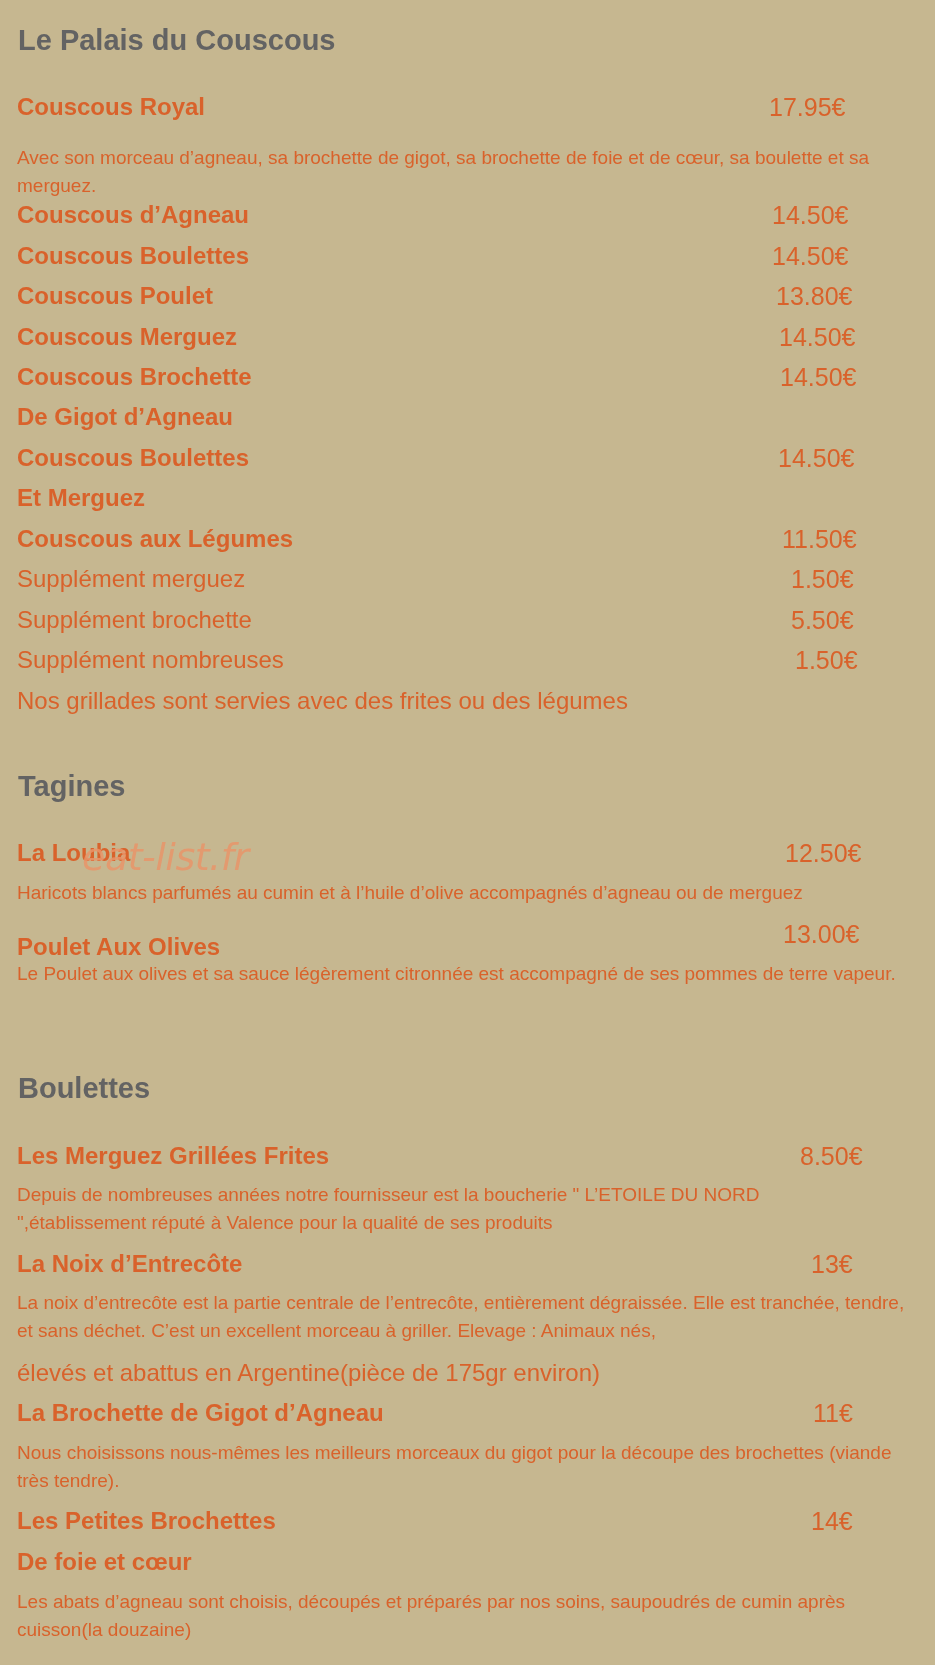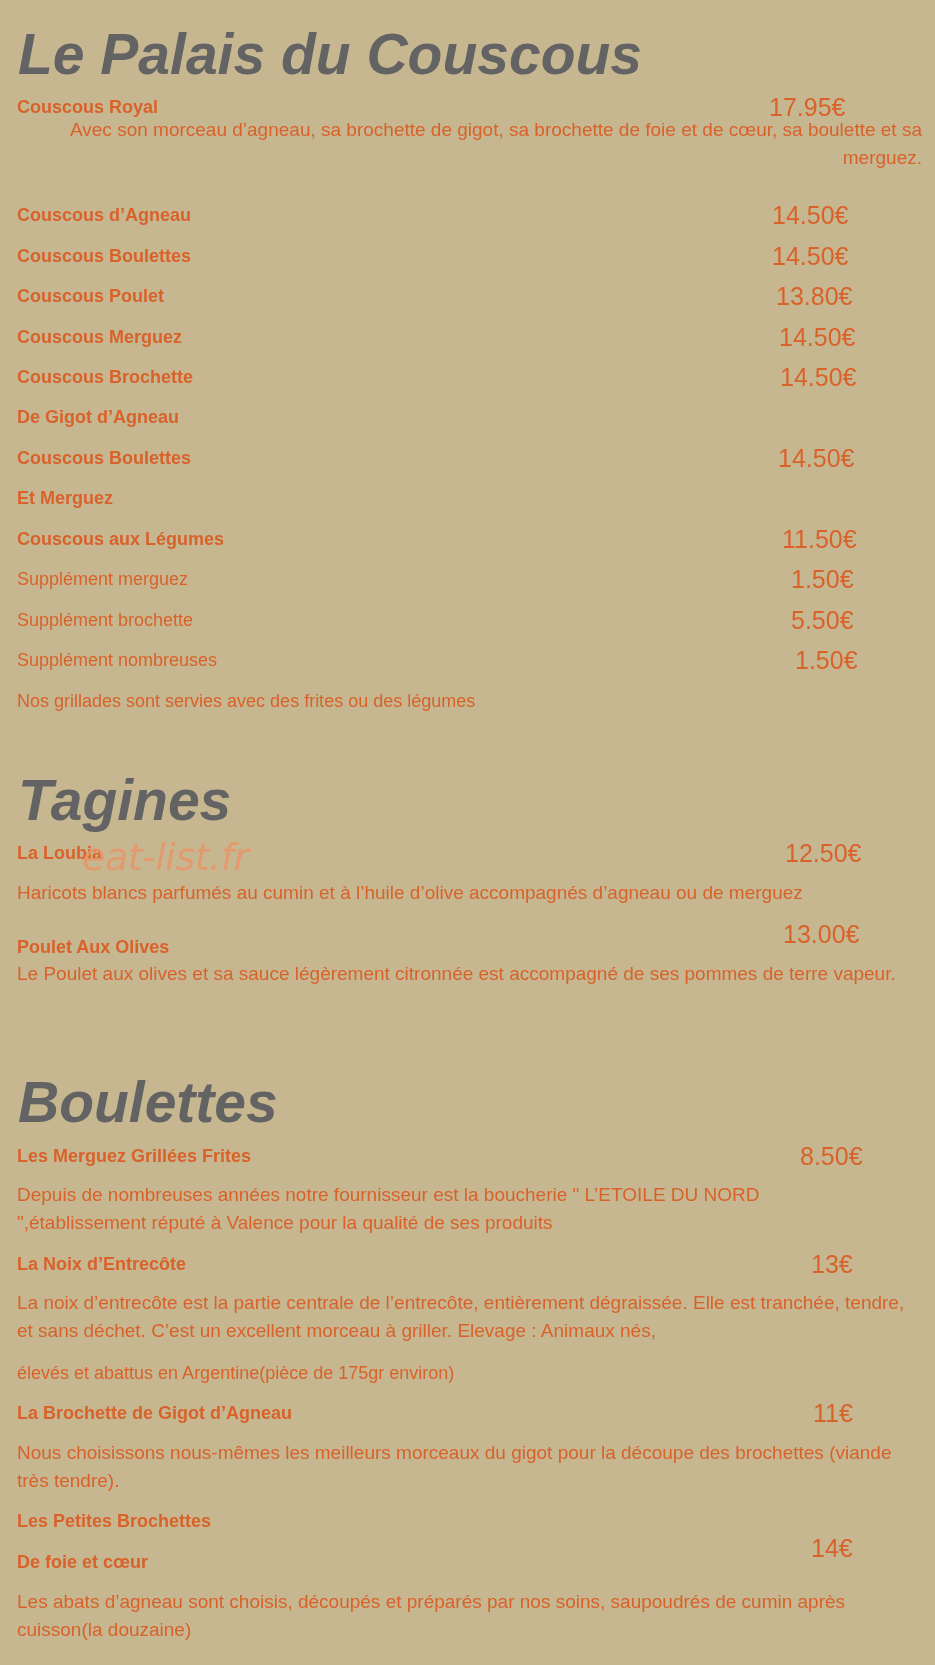--- a/index.html
+++ b/index.html
@@ -8,26 +8,26 @@
       height: 1665px;
       background: #c6b790;
       font-family: "Liberation Sans", sans-serif;
       color: #d9622b;
       position: relative;
       overflow: hidden;
     }
     .page { position: absolute; left: 0; top: 0; width: 935px; }
     .h1 {
       position: absolute; left: 18px;
-      font-size: 57px; font-weight: bold; font-style: italic;
+      font-size: 29px; font-weight: bold; 
       color: #636363; margin: 0; white-space: nowrap; line-height: 1;
     }
     .row {
       position: absolute; left: 17px; white-space: nowrap;
-      font-size: 18px; line-height: 22px;
+      font-size: 24px; line-height: 22px;
     }
     .name { font-weight: bold; }
     .price {
       position: absolute; font-size: 25px; line-height: 22px;
       white-space: nowrap;
     }
     .desc {
       position: absolute; left: 17px; width: 905px;
       font-size: 19px; line-height: 28px;
     }
@@ -40,21 +40,21 @@
   </style>
 </head>
 <body>
 
 <div class="page">
 
   <h1 class="h1" style="top:26px;">Le Palais du Couscous</h1>
 
   <div class="row name" style="top:96px;">Couscous Royal</div>
   <div class="price" style="top:96px;left:769px;">17.95€</div>
-  <div class="desc" style="top:116px;text-align:right;">Avec son morceau d’agneau, sa brochette de gigot, sa brochette de foie et de cœur, sa boulette et sa merguez.</div>
+  <div class="desc" style="top:144px;">Avec son morceau d’agneau, sa brochette de gigot, sa brochette de foie et de cœur, sa boulette et sa merguez.</div>
 
   <div class="row name" style="top:204px;">Couscous d’Agneau</div>
   <div class="price" style="top:204px;left:772px;">14.50€</div>
 
   <div class="row name" style="top:245px;">Couscous Boulettes</div>
   <div class="price" style="top:245px;left:772px;">14.50€</div>
 
   <div class="row name" style="top:285px;">Couscous Poulet</div>
   <div class="price" style="top:285px;left:776px;">13.80€</div>
 
@@ -105,18 +105,18 @@
   <div class="row name" style="top:1253px;text-align:center;">La Noix d’Entrecôte</div>
   <div class="price" style="top:1253px;left:811px;">13€</div>
   <div class="desc" style="top:1289px;">La noix d’entrecôte est la partie centrale de l’entrecôte, entièrement dégraissée. Elle est tranchée, tendre, et sans déchet. C’est un excellent morceau à griller. Elevage : Animaux nés,</div>
   <div class="row" style="top:1362px;">élevés et abattus en Argentine(pièce de 175gr environ)</div>
 
   <div class="row name" style="top:1402px;">La Brochette de Gigot d’Agneau</div>
   <div class="price" style="top:1402px;left:813px;">11€</div>
   <div class="desc" style="top:1439px;">Nous choisissons nous-mêmes les meilleurs morceaux du gigot pour la découpe des brochettes (viande très tendre).</div>
 
   <div class="row name" style="top:1510px;">Les Petites Brochettes</div>
-  <div class="price" style="top:1510px;left:811px;margin-top:27px;">14€</div>
+  <div class="price" style="top:1510px;left:811px;">14€</div>
 
   <div class="row name" style="top:1551px;">De foie et cœur</div>
   <div class="desc" style="top:1588px;">Les abats d’agneau sont choisis, découpés et préparés par nos soins, saupoudrés de cumin après cuisson(la douzaine)</div>
 
 </div>
 
 </body></html>

